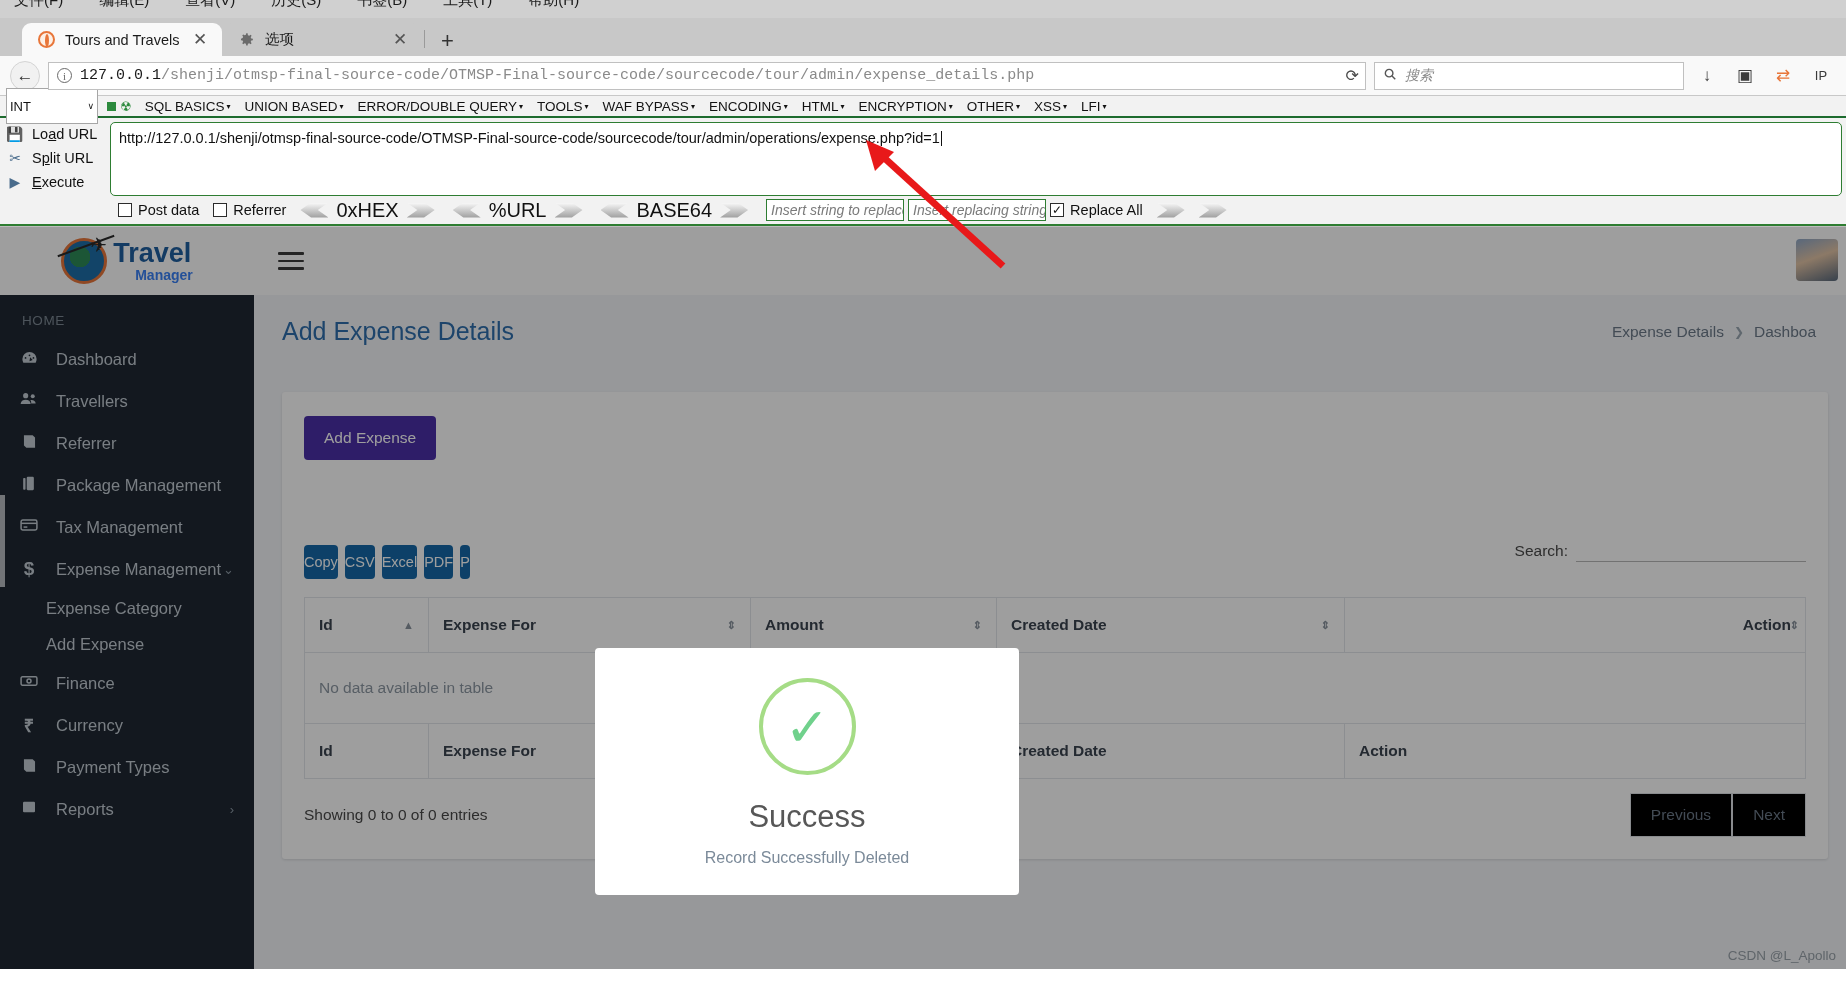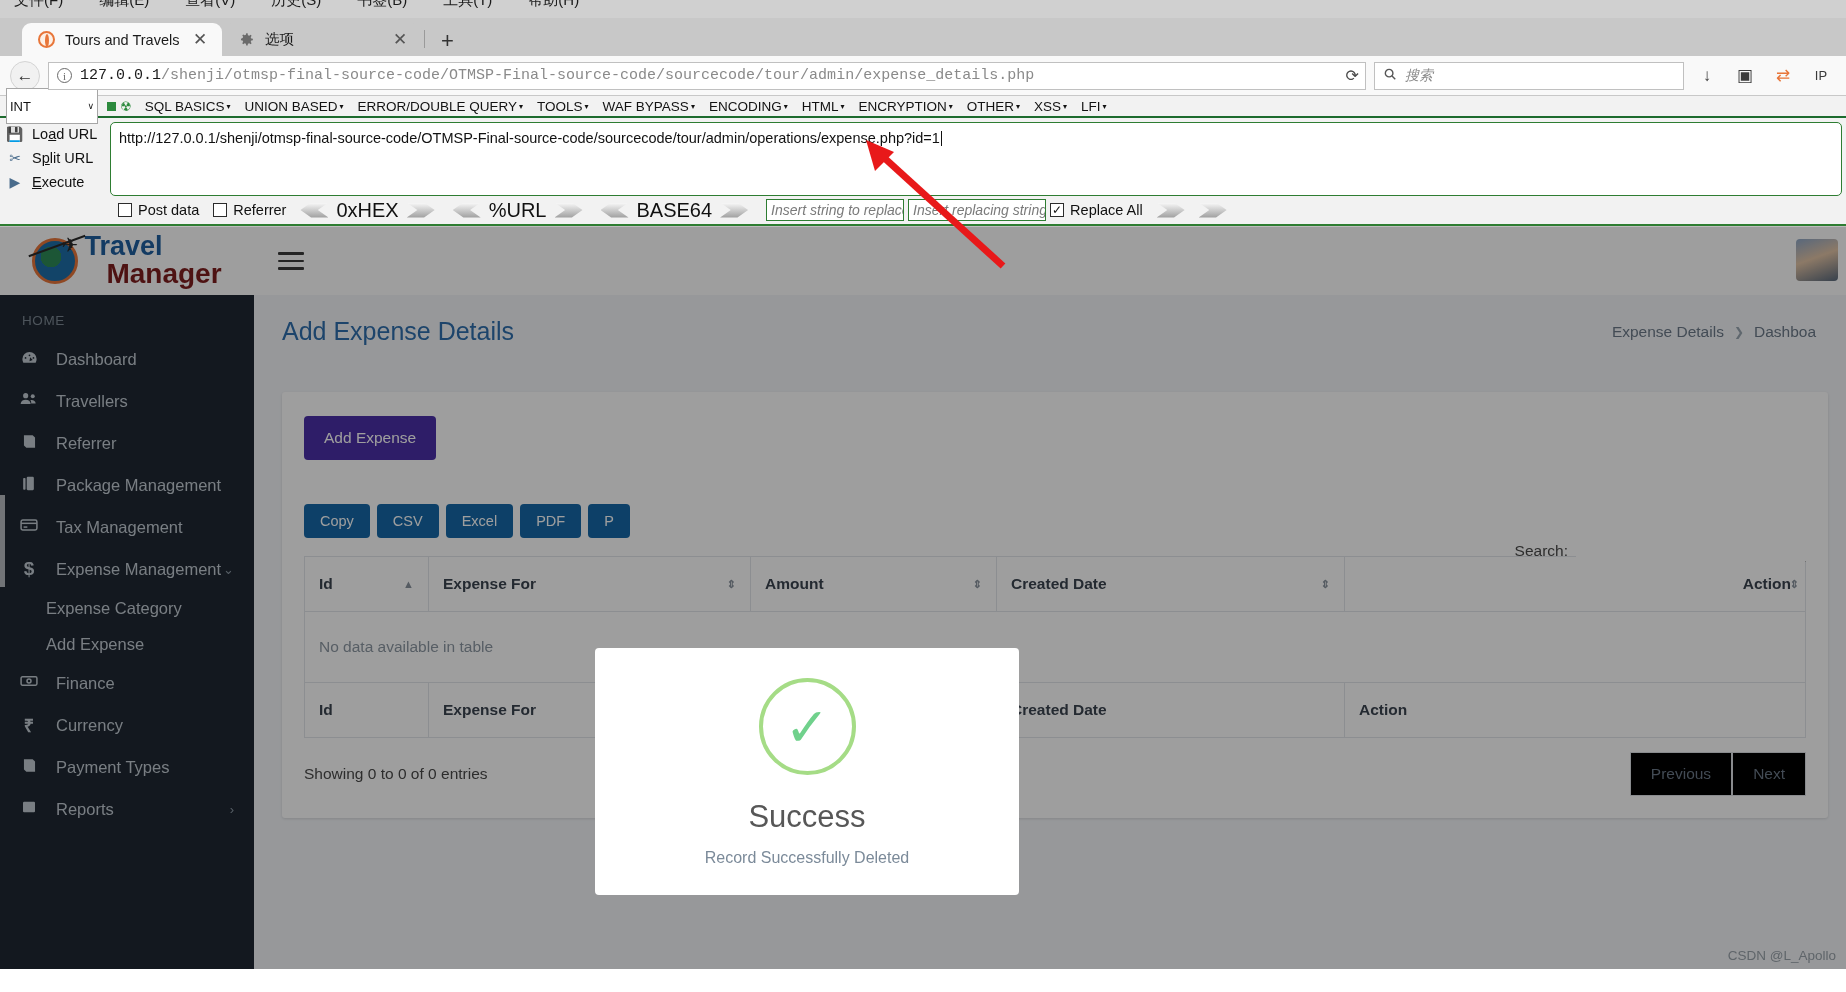--- a/index.html
+++ b/index.html
@@ -176,21 +176,21 @@
   }
   #brand .globe-logo::before {
     content:""; position:absolute; left:-8px; top:4px; width:60px; height:2px;
     background:#2b2b2b; transform: rotate(-20deg);
   }
   #brand .globe-logo::after {
     content:"✈"; position:absolute; left:26px; top:-8px; font-size:20px; color:#2b2b2b;
   }
   #brand .brand-text { line-height: 1.02; }
   #brand .brand-line1 { font-size: 27px; font-weight: bold; color: #1f5fa0; }
-  #brand .brand-line2 { font-size: 28px; font-weight: bold; color: #7f1d1d; padding-left: 22px; }
+  #brand .brand-line2 { font-size: 14px; font-weight: bold; color: #3b82f6; padding-left: 22px; }
   #hamburger {
     margin-left: 24px; width: 26px; display: flex; flex-direction: column;
     gap: 5px;
   }
   #hamburger span { display:block; height: 2.5px; background: #3b3b3b; border-radius: 1px; }
   #avatar {
     position: absolute; right: 8px; top: 12px; width: 42px; height: 42px;
     border-radius: 4px;
     background: linear-gradient(160deg,#8fa8c8 0%, #e2c4a6 45%, #5a6a7d 100%);
   }
@@ -239,21 +239,22 @@
     box-shadow: 0 1px 3px rgba(0,0,0,.12); padding: 24px 22px 22px 22px;
     min-height: 380px;
   }
   #add-expense-btn {
     background: #4b2fa8; color: #fff; font-size: 15.5px; border-radius: 4px;
     padding: 13px 20px; display: inline-block;
   }
   #dt-toolbar { display: flex; align-items: center; gap: 7px; margin-top: 44px; }
   .dt-btn {
     background: #1568a8; color: #fff; font-size: 14.5px; border-radius: 4px;
-    padding: 9px 16px;
+    padding: 9px 0;
+    margin-top: 41px;
   }
   #search-area {
     position: absolute; right: 40px; top: 245px; display: flex;
     align-items: center; gap: 8px;
   }
   #search-area .lbl { font-size: 15.5px; color: #4a4a4a; }
   #search-area .inp {
     width: 230px; height: 22px; border: none; border-bottom: 1px solid #b9b9b9;
   }
 

